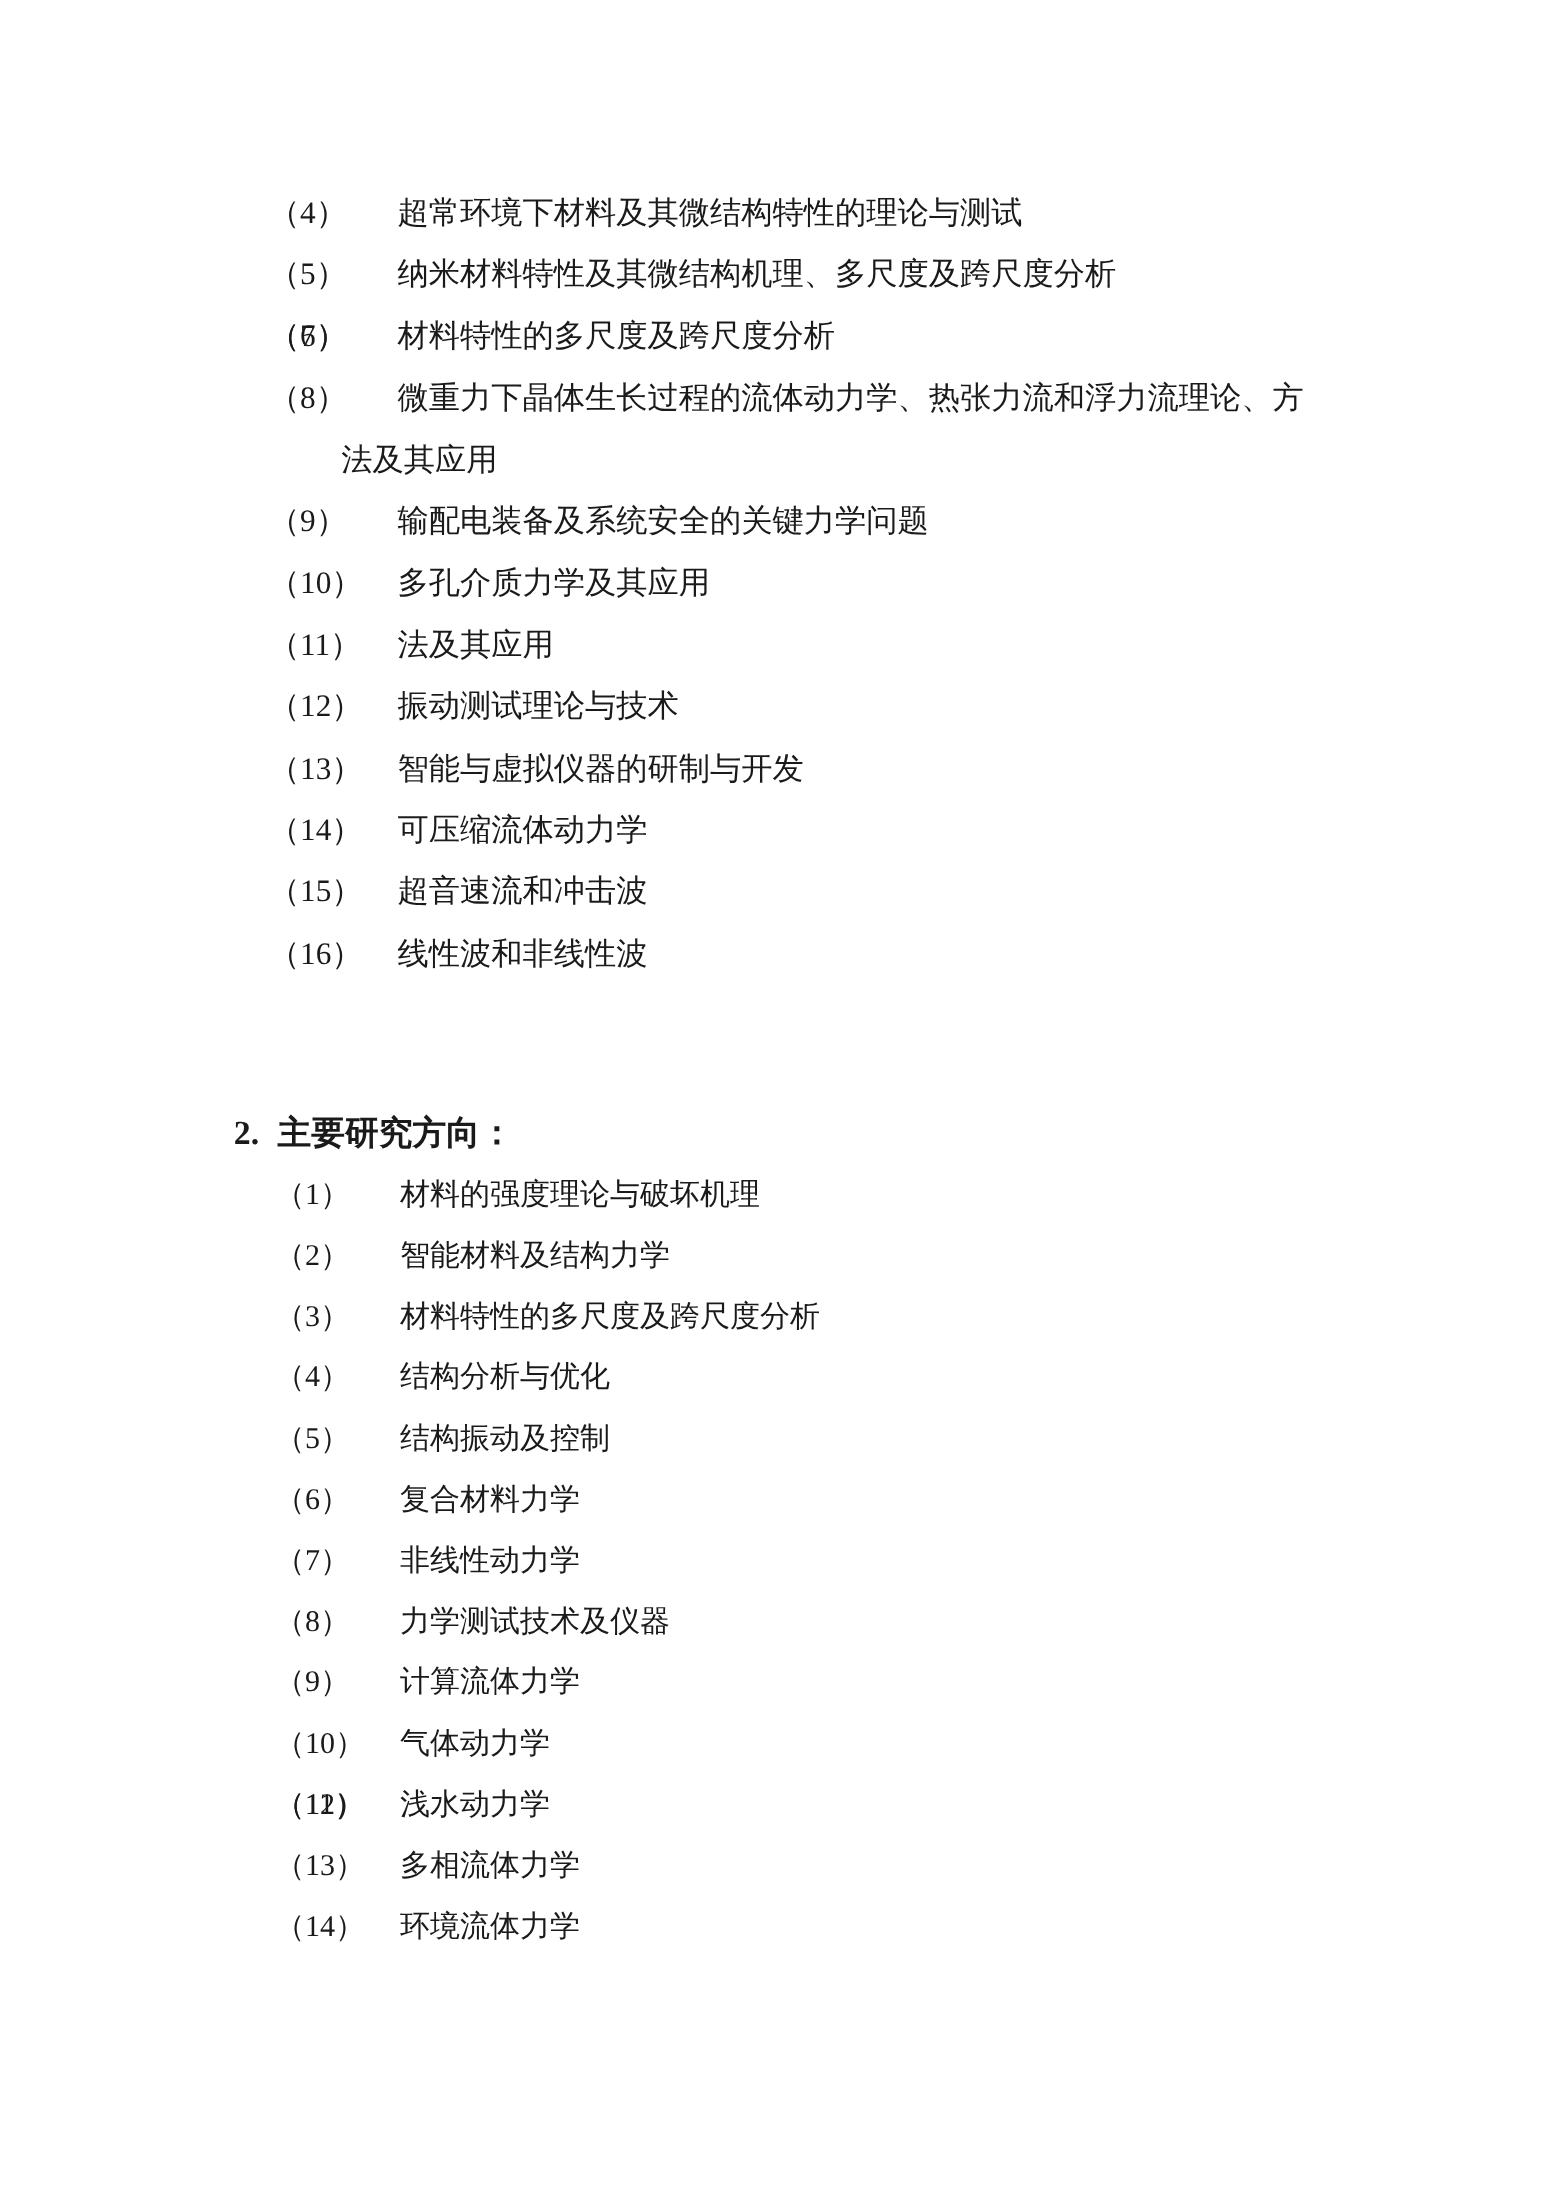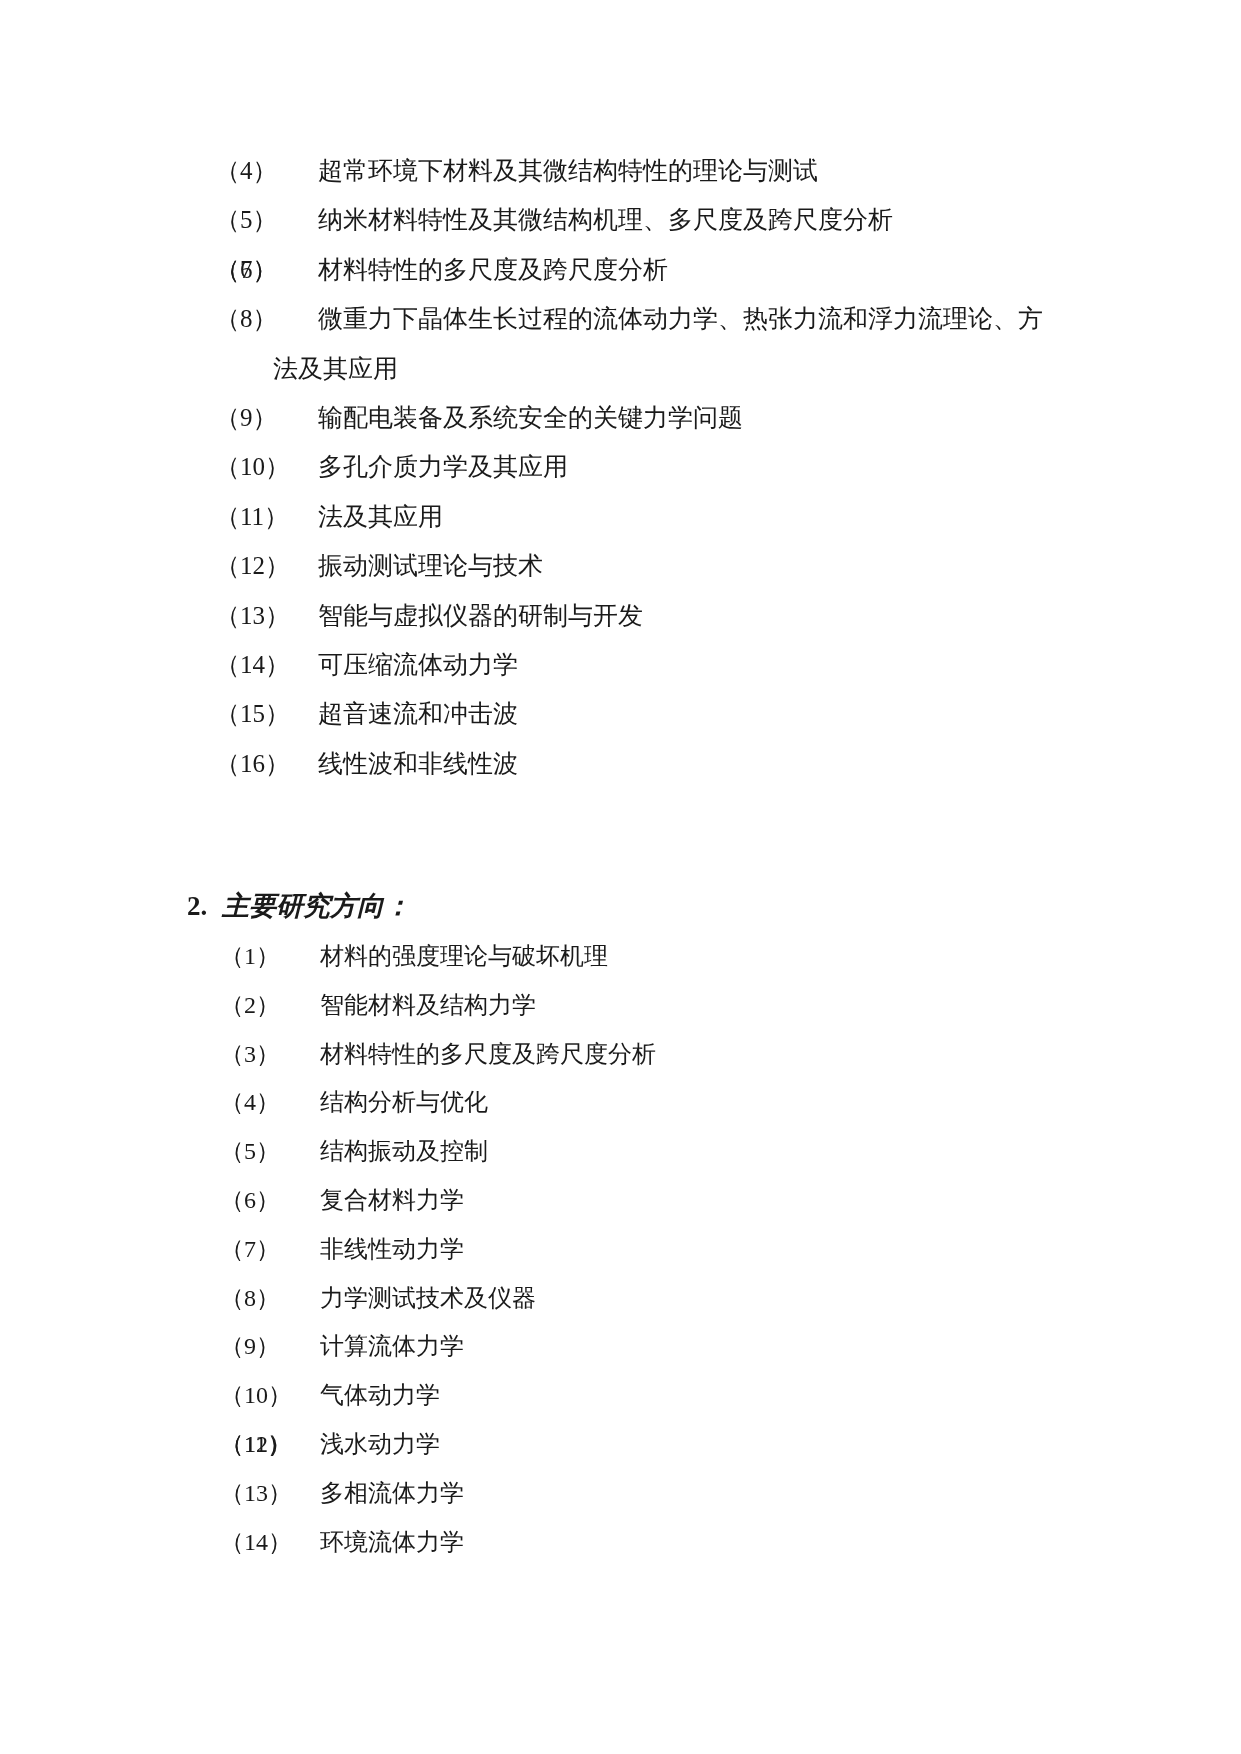--- a/index.html
+++ b/index.html
@@ -30,21 +30,21 @@
     position: absolute;
     top: 886px;
     left: 0;
     right: 0;
     height: 40px;
     line-height: 40px;
     font-weight: bold;
     font-size: 27px;
   }
   .h-num { position: absolute; left: 187px; }
-  .h-title { position: absolute; left: 222px; font-style: italic; }
+  .h-title { position: absolute; left: 222px; }
 </style>
 </head>
 <body>
 
 <div class="page">
 
   <div class="list list1" id="list1">
   <div class="item">
     <span class="num">（4）</span>
     <div class="txt">超常环境下材料及其微结构特性的理论与测试</div>

